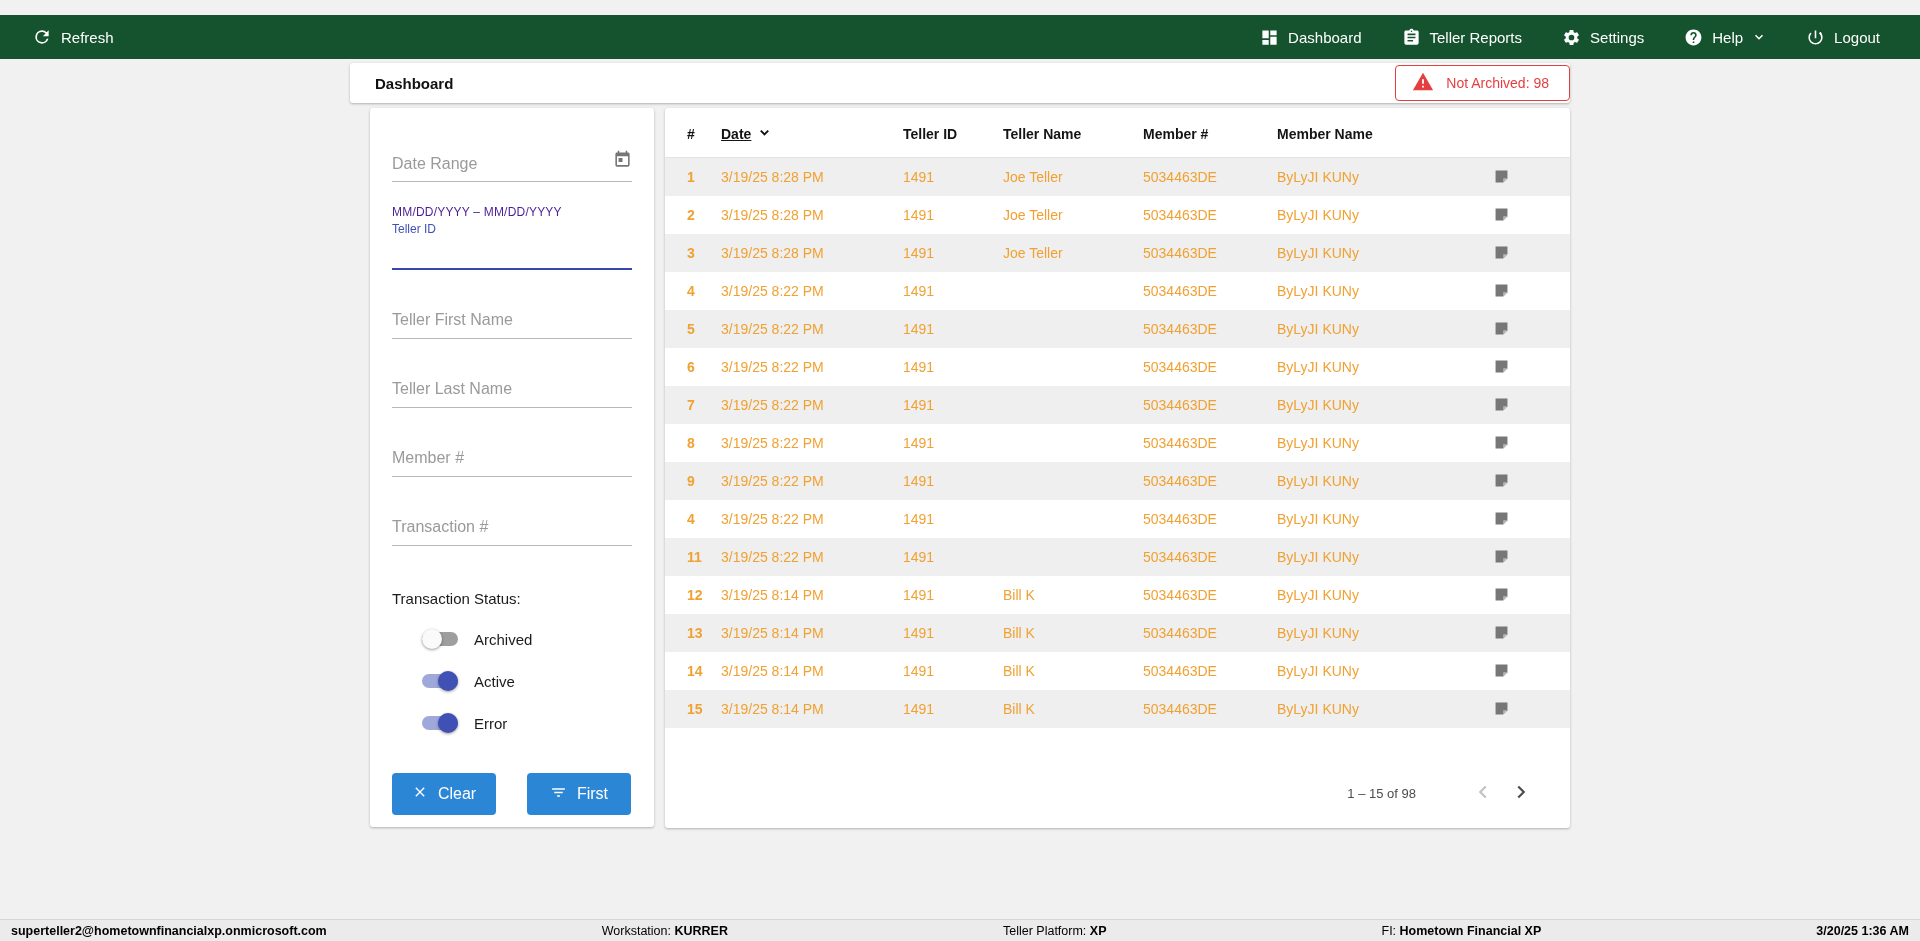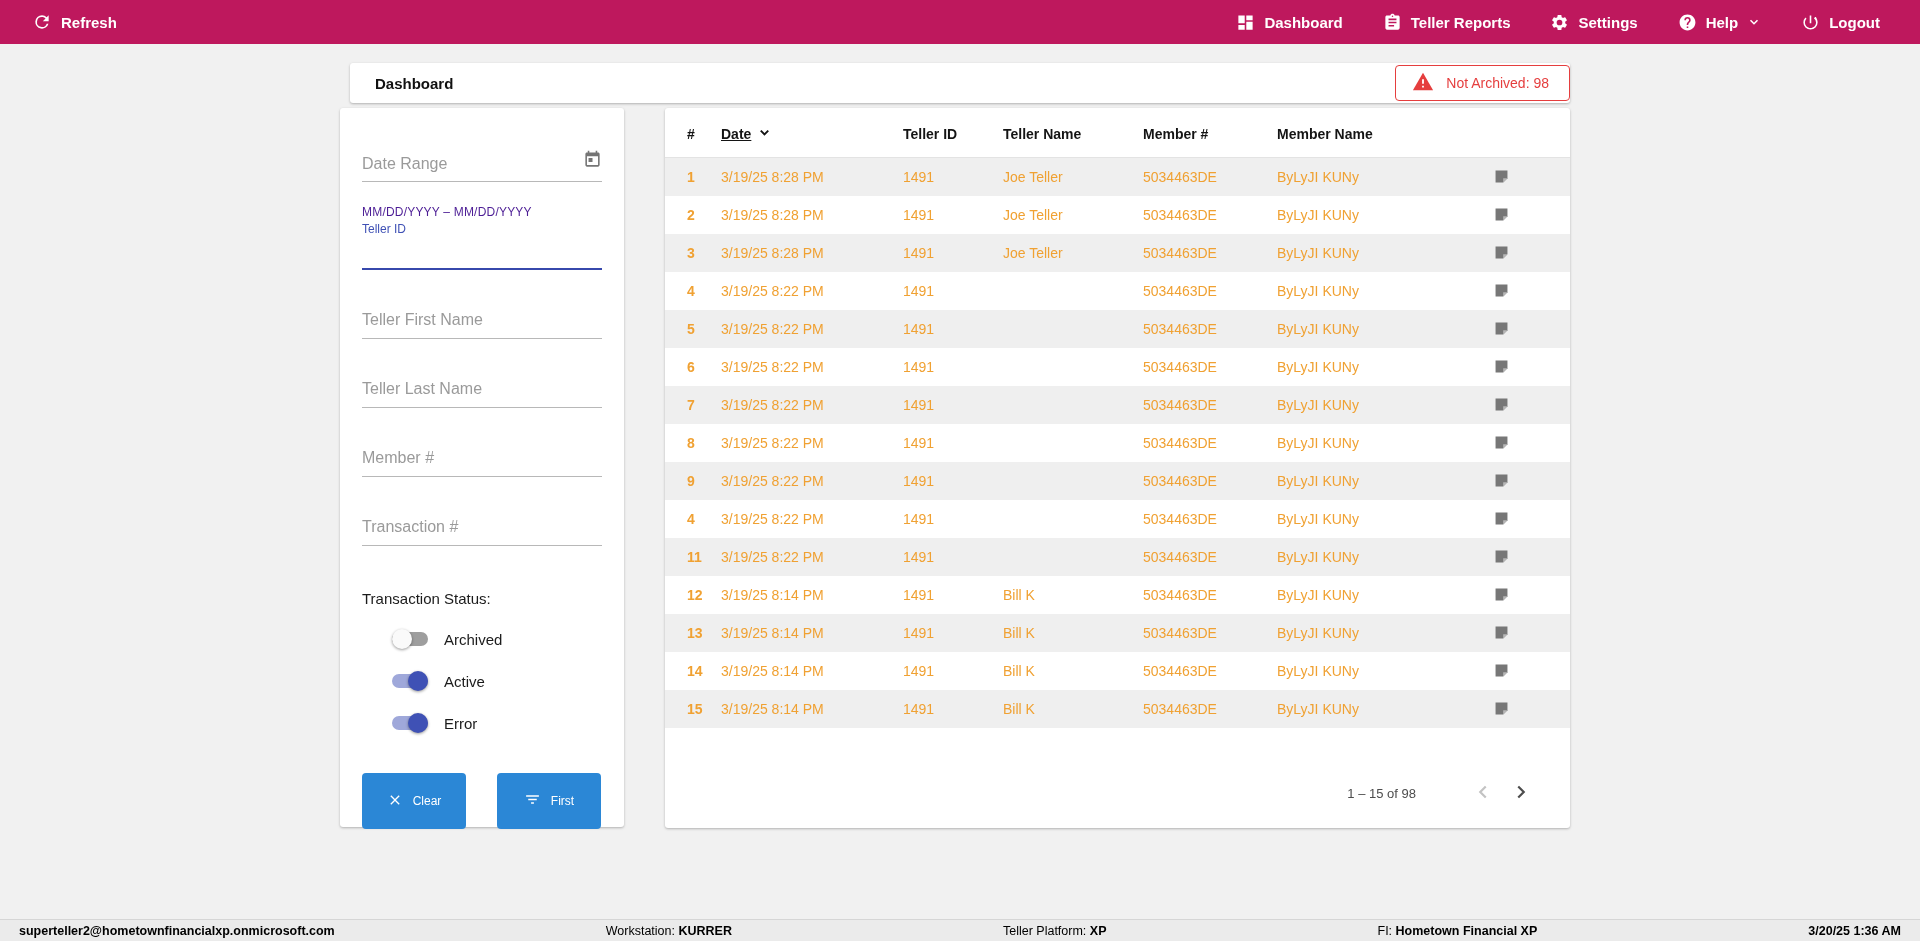--- a/index.html
+++ b/index.html
@@ -7,25 +7,24 @@
   body {
     font-family: "Liberation Sans", sans-serif;
     background: #f1f1f1;
     position: relative;
     overflow: hidden;
     color: #222;
   }
 
   
   .topbar {
-    position: absolute; top:0; left:0; width:1920px; height:44px;
-    background:#be185d; color:#fff;
+    position: absolute; top:15px; left:0; width:1920px; height:44px;
+    background:#14532d; color:#fff;
     display:flex; align-items:center; justify-content:space-between;
     padding:0 40px 0 32px;
-    font-weight:bold;
   }
   .nav-item {
     display:flex; align-items:center; gap:9px;
     font-size:15px; cursor:pointer; white-space:nowrap;
   }
   .nav-item svg { display:block; }
   .topbar-right { display:flex; align-items:center; gap:40px; }
 
   
   .card {
@@ -39,21 +38,21 @@
   }
   .page-title { font-size:15px; font-weight:bold; color:#111; }
   .alert-badge {
     height:36px; margin-top:0;
     display:flex; align-items:center; gap:12px;
     border:1px solid #e53e3e; border-radius:4px; background:#fff;
     color:#e53e3e; font-size:14px; padding:0 20px 0 16px;
   }
 
   
-  .sidebar-card { left:340px; top:108px; width:284px; height:719px; padding:0 22px; }
+  .sidebar-card { left:370px; top:108px; width:284px; height:719px; padding:0 22px; }
   .field-line {
     display:flex; align-items:flex-end; justify-content:space-between;
     border-bottom:1px solid #b8b8b8; padding-bottom:8px;
   }
   .filter-input {
     border:none; outline:none; background:transparent;
     font-family:"Liberation Sans", sans-serif;
     font-size:16px; color:#333; width:100%;
   }
   .filter-input::placeholder { color:#9a9a9a; opacity:1; }
@@ -73,22 +72,22 @@
   .switch .track { position:absolute; left:0; top:3px; width:36px; height:14px; border-radius:7px; }
   .switch .thumb { position:absolute; top:0; width:20px; height:20px; border-radius:50%;
     box-shadow:0 1px 3px rgba(0,0,0,0.4); }
   .switch.off .track { background:#9e9e9e; }
   .switch.off .thumb { left:0; background:#fafafa; }
   .switch.on .track { background:#9fa8da; }
   .switch.on .thumb { left:16px; background:#3f51b5; }
   .toggle-label { font-size:15px; color:#1b1b1b; }
   .btn-row { display:flex; gap:31px; margin-top:40px; }
   .btn {
-    width:104px; height:56px; border:none; border-radius:4px;
-    background:#2b87d6; color:#fff; font-size:12px;
+    width:104px; height:42px; border:none; border-radius:4px;
+    background:#2b87d6; color:#fff; font-size:16px;
     font-family:"Liberation Sans", sans-serif;
     display:flex; align-items:center; justify-content:center; gap:10px; cursor:pointer;
   }
 
   
   .table-card { left:665px; top:108px; width:905px; height:720px; overflow:hidden; }
   table { width:100%; border-collapse:collapse; table-layout:fixed; }
   thead th {
     text-align:left; font-size:14px; font-weight:bold; color:#141414;
     padding:17px 8px 14px 8px; border-bottom:1px solid #e3e3e3;
@@ -111,21 +110,21 @@
   }
   .pagination .range { margin-right:48px; color:#4d4d4d; }
   .page-btn { background:none; border:none; cursor:pointer; padding:0 8px; }
   .page-btn.disabled { cursor:default; }
 
   
   .footer {
     position:absolute; left:0; bottom:0; width:1920px; height:22px;
     background:#ebebeb; border-top:1px solid #d6d6d6;
     display:flex; align-items:center; justify-content:space-between;
-    padding:0 19px; font-size:12.5px; color:#000;
+    padding:0 11px; font-size:12.5px; color:#000;
   }
   .footer .bold { font-weight:bold; }
   .footer .pair { white-space:nowrap; }
 </style>
 </head>
 <body>
 
 <div class="topbar">
   <div class="nav-item">
     <span>

